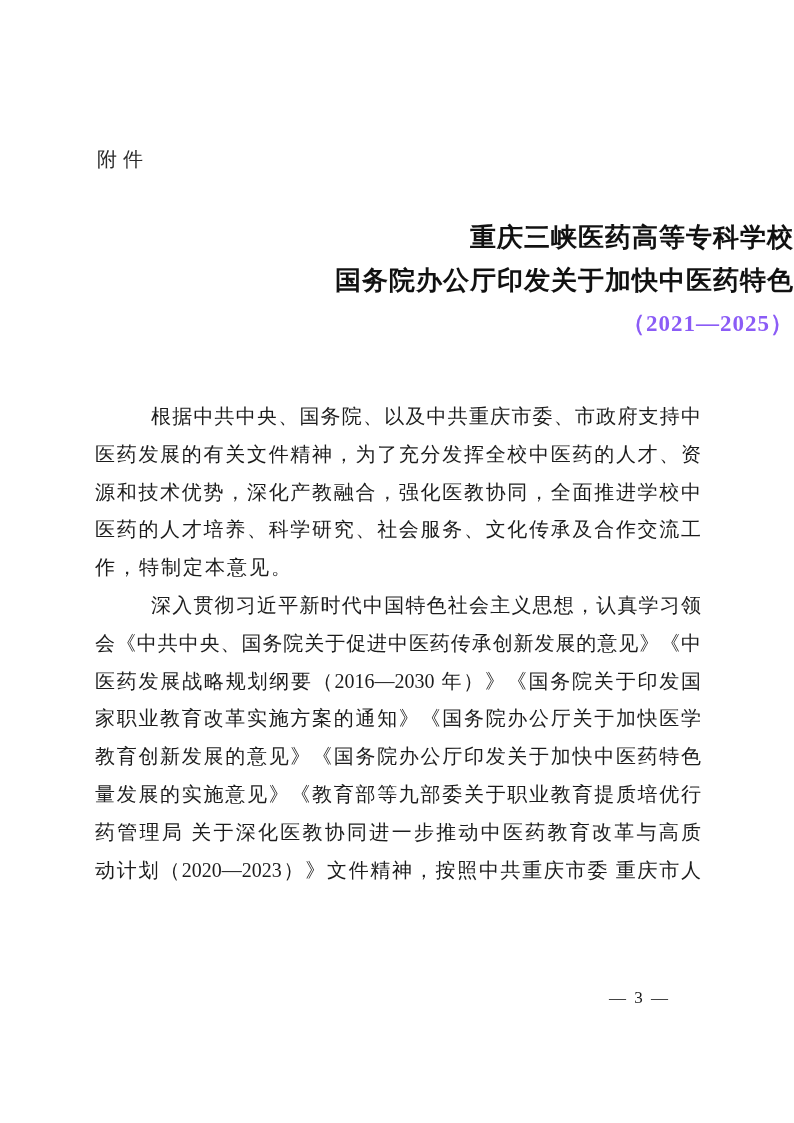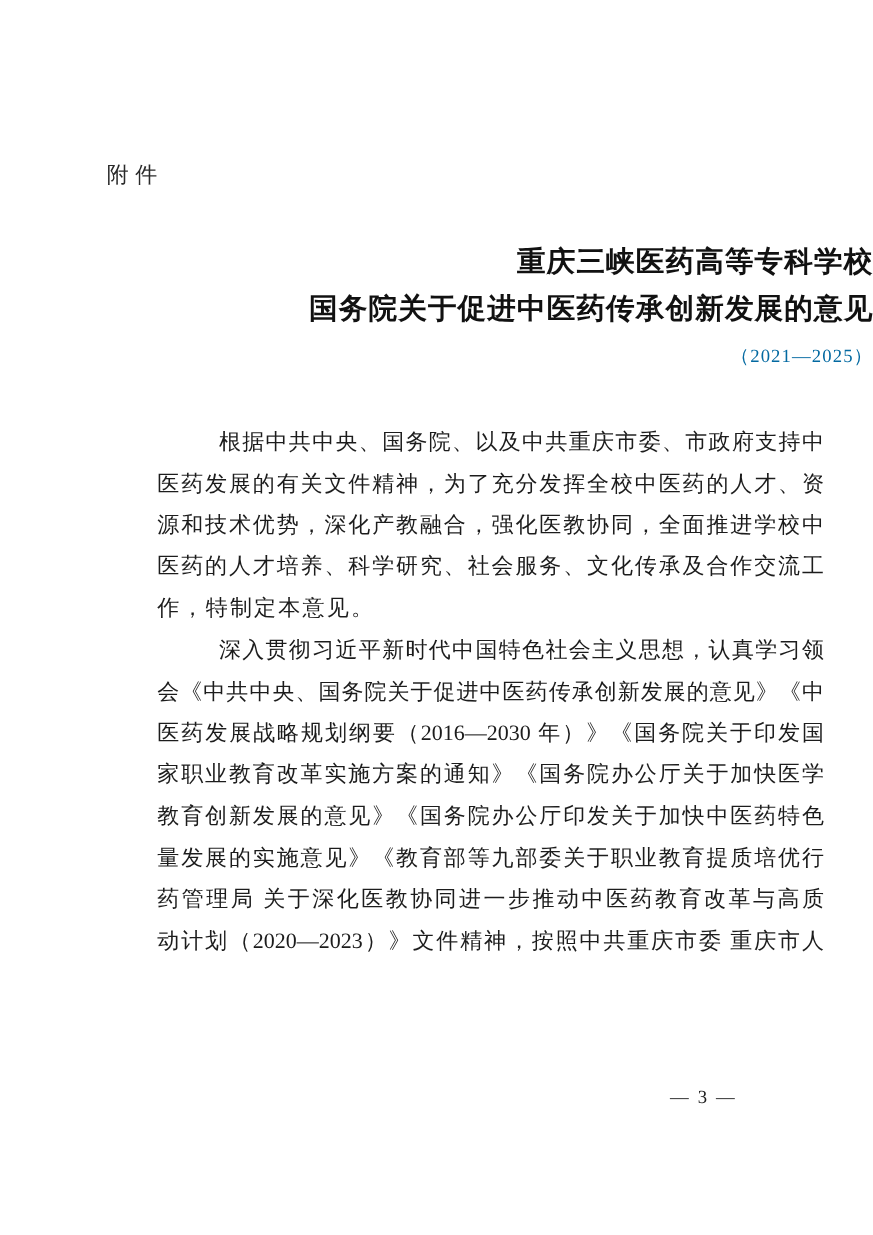--- a/index.html
+++ b/index.html
@@ -33,32 +33,31 @@
     text-align: right;
   }
   .title-line {
     font-size: 26px;
     line-height: 43px;
     font-weight: bold;
     letter-spacing: 1px;
     color: #111;
   }
   .title-sub {
-    font-size: 17px;
+    font-size: 23px;
     line-height: 43px;
-    font-weight: normal;
+    font-weight: bold;
     letter-spacing: 1px;
-    color: #0369a1;
+    color: #8b5cf6;
   }
   .content {
     position: absolute;
     left: 95px;
-    top: 384px;
+    top: 398px;
     width: 606px;
-    margin-left: 48px;
   }
   .doc-line {
     font-size: 20px;
     line-height: 37.8px;
     text-align: justify;
     text-align-last: justify;
     text-justify: inter-character;
     letter-spacing: 0;
     white-space: normal;
   }
@@ -90,21 +89,21 @@
 </style>
 </head>
 <body>
 
 <div class="page">
 
   <div class="attachment-label">附件</div>
 
   <div class="title-block">
     <div class="title-line">重庆三峡医药高等专科学校</div>
-    <div class="title-line">国务院关于促进中医药传承创新发展的意见</div>
+    <div class="title-line">国务院办公厅印发关于加快中医药特色</div>
     <div class="title-sub">（2021—2025）</div>
   </div>
 
   <div class="content">
 
     <div>
       <div class="doc-line indent">根据中共中央、国务院、以及中共重庆市委、市政府支持中</div>
       <div class="doc-line">医药发展的有关文件精神，为了充分发挥全校中医药的人才、资</div>
       <div class="doc-line">源和技术优势，深化产教融合，强化医教协同，全面推进学校中</div>
       <div class="doc-line">医药的人才培养、科学研究、社会服务、文化传承及合作交流工</div>

